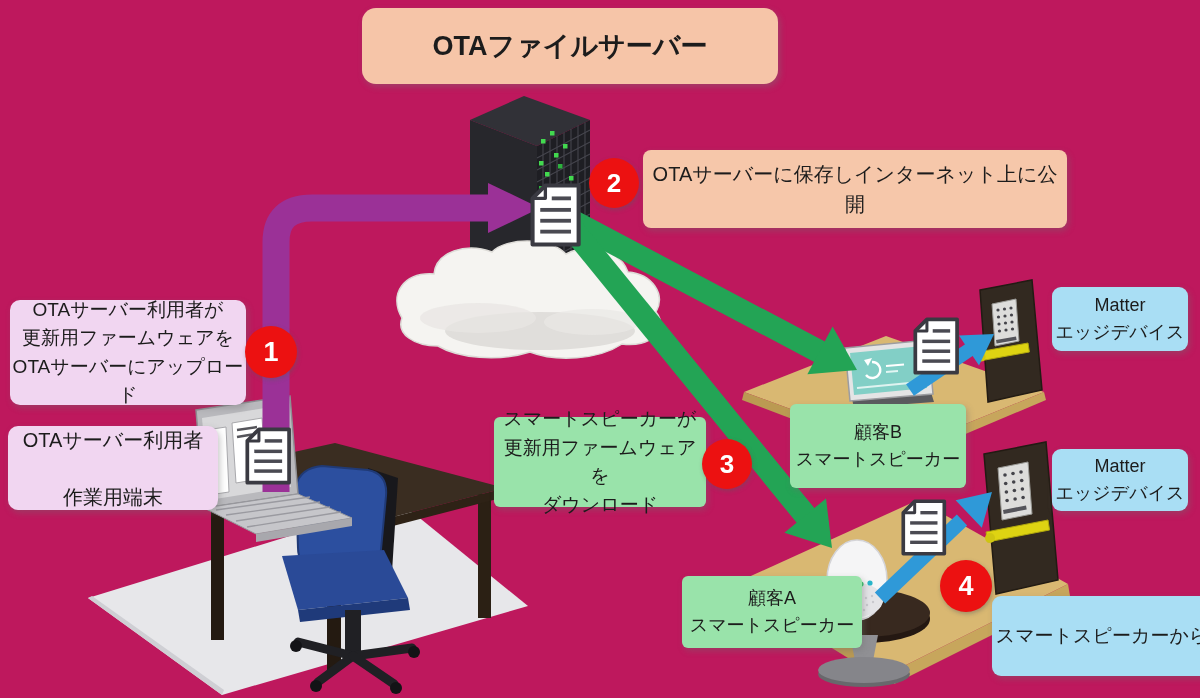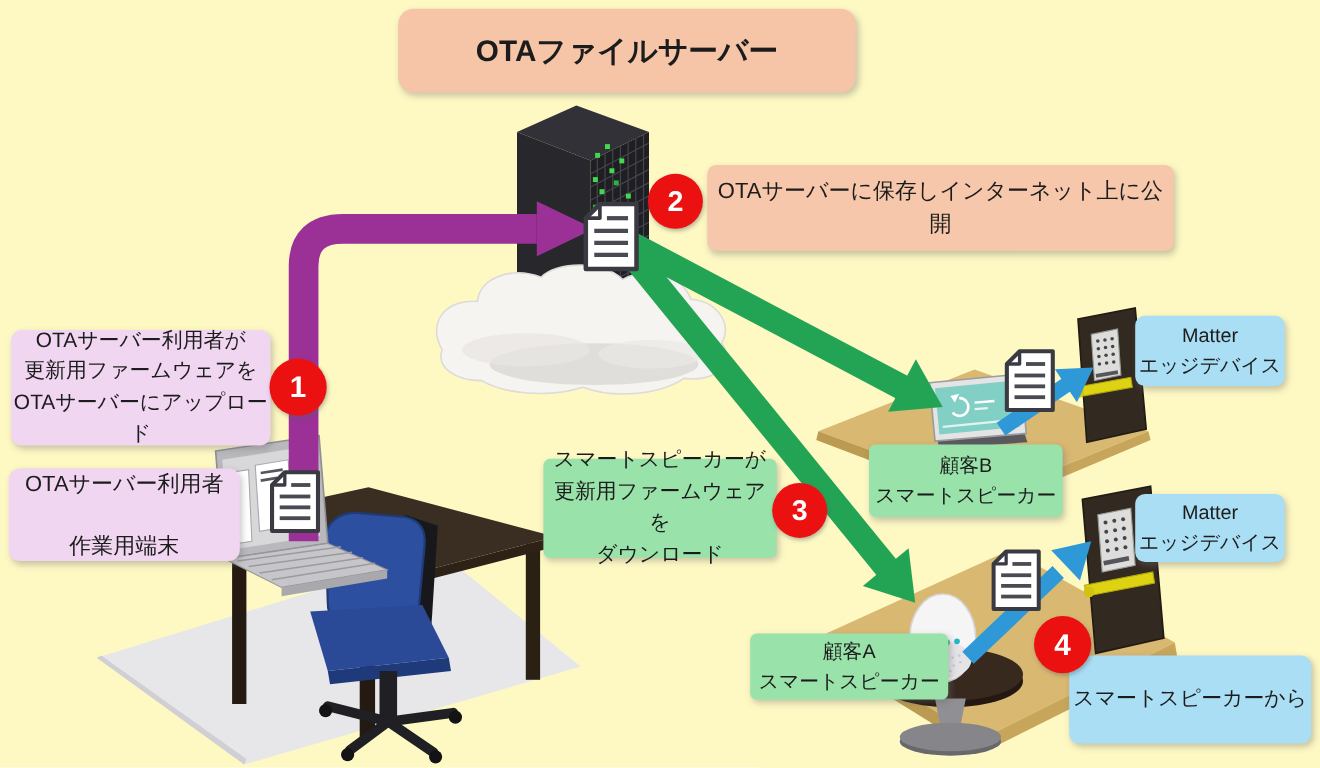--- a/index.html
+++ b/index.html
@@ -1,46 +1,46 @@
 <!DOCTYPE html>
 <html><head>
 <meta charset="utf-8">
 <style>
   html,body{margin:0;padding:0;background:#ffffff;}
   #stage{
-    position:relative;width:1200px;height:698px;overflow:hidden;background:#fef9c3;
+    position:relative;width:1200px;height:698px;overflow:hidden;background:#be185d;
     font-family:"Liberation Sans","DejaVu Sans",sans-serif;color:#1c1c1c;
   }
   #scene{position:absolute;left:0;top:0;z-index:1;}
   .box{
     position:absolute;z-index:5;display:flex;flex-direction:column;
     justify-content:center;align-items:center;text-align:center;
     border-radius:10px;box-shadow:2px 3px 6px rgba(110,110,110,.38);
     font-weight:500;line-height:1.5;
   }
   .peach{background:#f6c7aa;}
   .pink{background:#f1d6f1;}
   .greenbox{background:#99e3aa;border-radius:6px;}
-  .bluebox{background:#a9def4;}
+  .bluebox{background:#a9def4;margin-left:20px;}
   .badge{
     position:absolute;z-index:6;background:#ec1111;border-radius:50%;
     color:#ffffff;font-weight:bold;display:flex;align-items:center;justify-content:center;
     box-shadow:1px 2px 4px rgba(90,90,90,.45);
   }
   #title-banner{
     position:absolute;left:362px;top:8px;width:416px;height:76px;z-index:5;
     background:#f6c5a8;border-radius:14px;display:flex;align-items:center;justify-content:center;
     font-size:27px;font-weight:bold;box-shadow:2px 3px 6px rgba(120,120,120,.4);
   }
   #box1{left:10px;top:300px;width:236px;height:105px;font-size:19px;}
   #label-workstation{left:8px;top:426px;width:210px;height:84px;font-size:20px;gap:27px;}
   #box2{left:643px;top:150px;width:424px;height:78px;font-size:20px;border-radius:8px;}
   #box3{left:494px;top:417px;width:212px;height:90px;font-size:19px;}
-  #label-customer-b{left:790px;top:404px;width:176px;height:66px;font-size:18px;text-align:center;}
-  #label-customer-a{left:682px;top:576px;width:180px;height:60px;font-size:18px;}
+  #label-customer-b{left:790px;top:404px;width:176px;height:84px;font-size:18px;text-align:center;}
+  #label-customer-a{left:682px;top:576px;width:180px;height:72px;font-size:18px;}
   #matter-b{left:1032px;top:287px;width:136px;height:64px;font-size:18px;border-radius:9px;}
   #matter-a{left:1032px;top:449px;width:136px;height:62px;font-size:18px;border-radius:9px;}
   #box4{left:972px;top:596px;width:220px;height:80px;font-size:19px;border-radius:9px;align-items:center;}
   #badge1{left:245px;top:326px;width:52px;height:52px;font-size:27px;}
   #badge2{left:589px;top:158px;width:50px;height:50px;font-size:26px;}
   #badge3{left:702px;top:439px;width:50px;height:50px;font-size:26px;}
   #badge4{left:940px;top:560px;width:52px;height:52px;font-size:27px;}
 </style>
 </head>
 <body>

